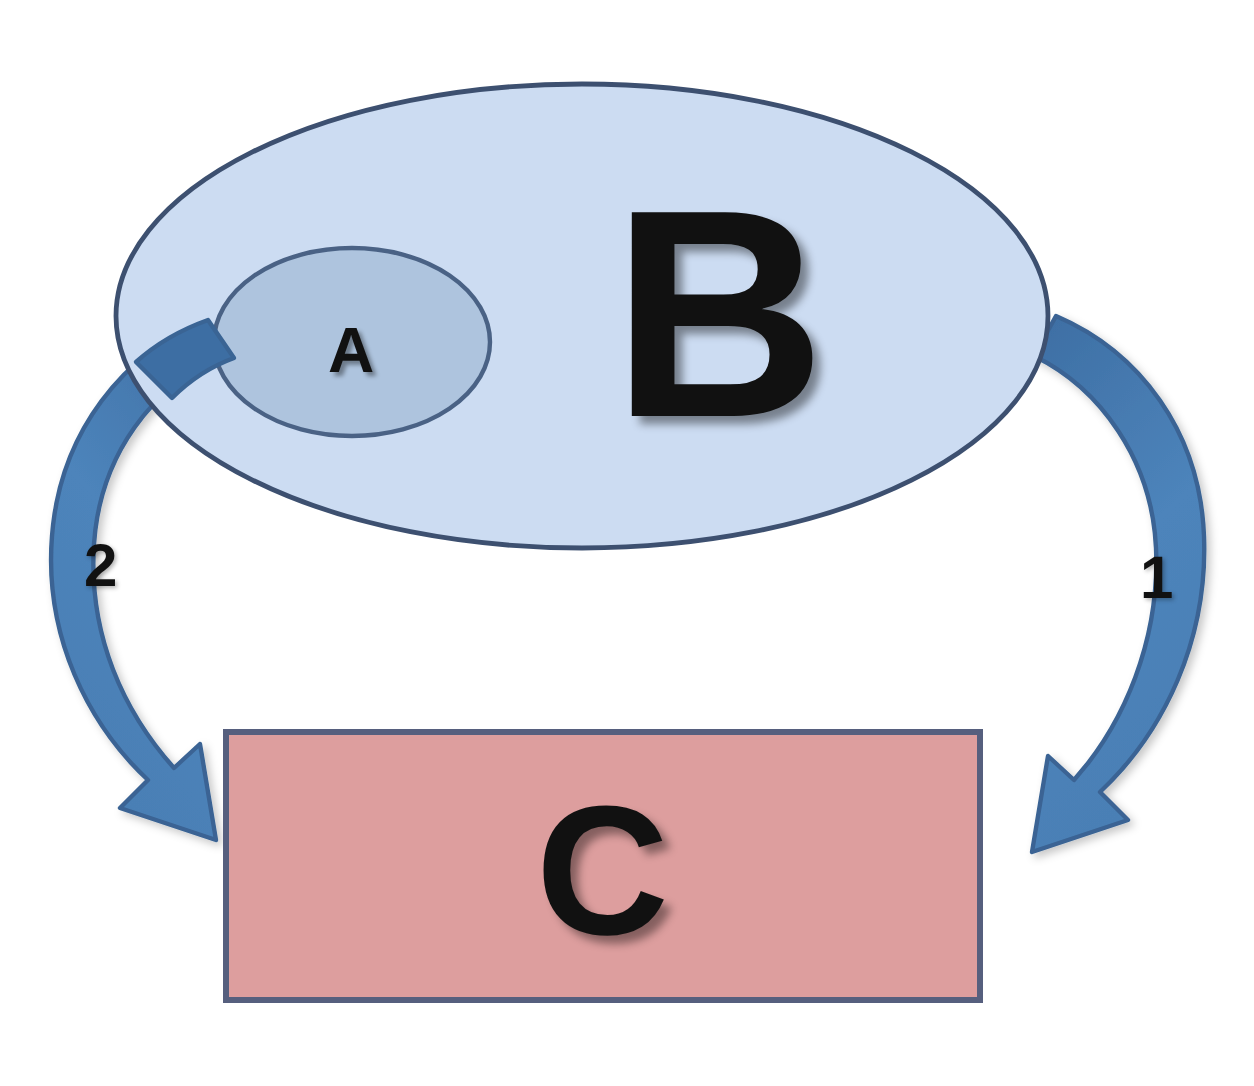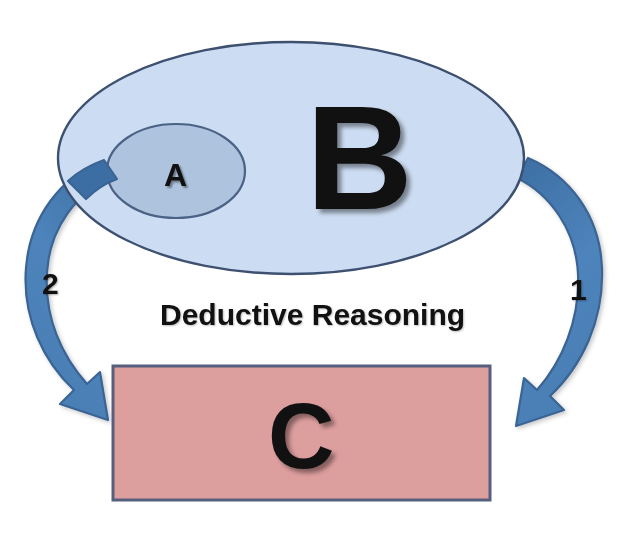--- a/index.html
+++ b/index.html
@@ -133,15 +133,14 @@
   <div class="lbl" id="label-b">B</div>
 
   <div class="lbl" id="label-a">A</div>
 
   <div class="lbl" id="label-c">C</div>
 
   <div class="lbl" id="label-num-1">1</div>
 
   <div class="lbl" id="label-num-2">2</div>
 
-  <div class="lbl" id="label-caption">Deductive Reasoning</div>
 
 </div>
 
 </body></html>

